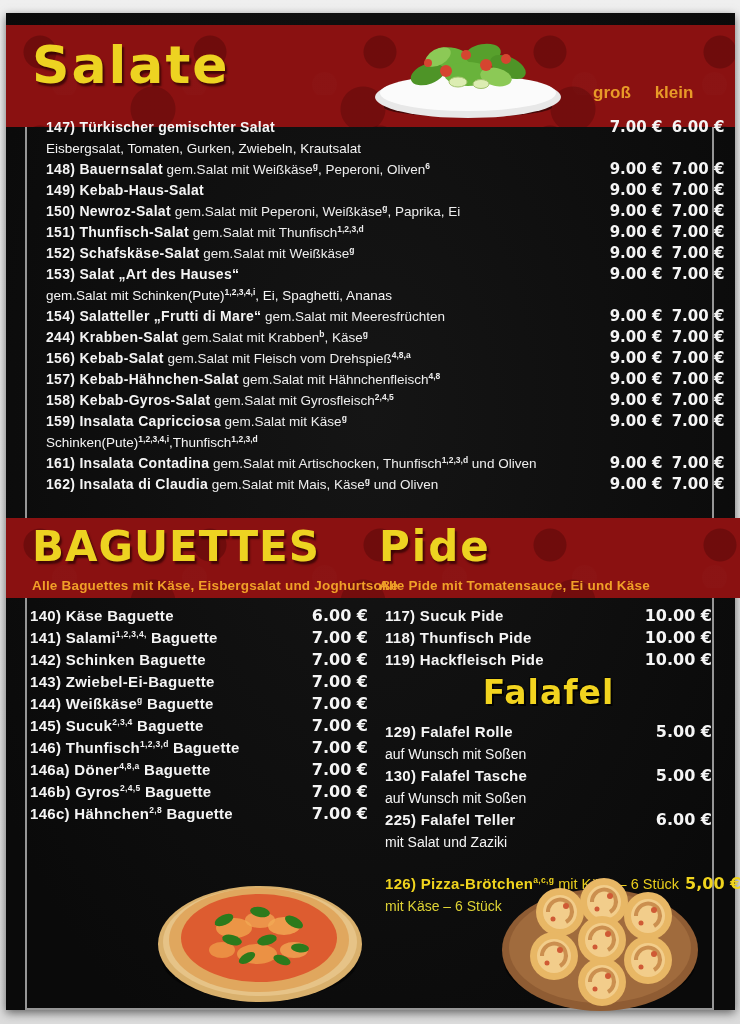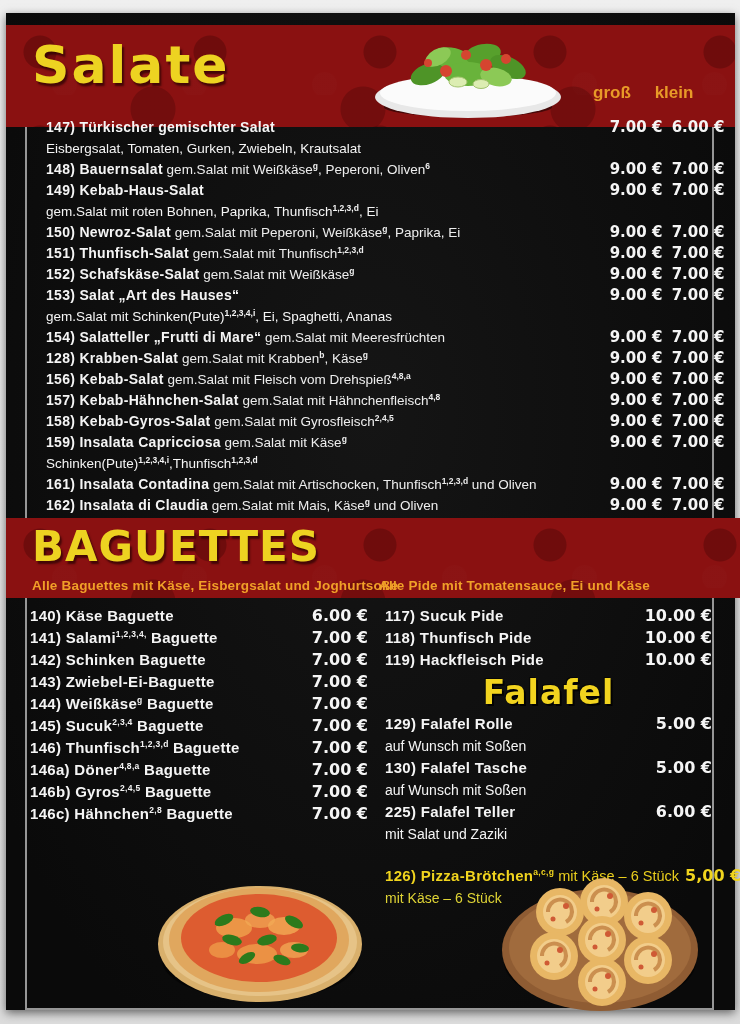--- a/index.html
+++ b/index.html
@@ -44,21 +44,21 @@
   .d{font-weight:400;opacity:.97;}
   .p{text-align:center;font-size:15px;font-weight:700;padding-left:6px;font-family:"DejaVu Sans",sans-serif;}
   sup{font-size:8.5px;font-weight:700;vertical-align:super;line-height:0;}
   .sub{height:21px;line-height:21px;font-size:13.5px;white-space:nowrap;font-weight:400;}
   .lower .row{height:22px;line-height:22px;}
   .lower .sub{height:22px;line-height:22px;font-size:14px;}
   .lower .t{font-size:14.5px;}
   .lower .t b{font-size:15px;}
   .lower .p{font-size:16px;}
   .falafel-title{text-align:center;font-family:"DejaVu Sans",sans-serif;font-weight:800;
-                 font-size:33px;color:#f2d41f;height:40px;line-height:40px;margin:2px 0 0;
+                 font-size:33px;color:#f2d41f;height:40px;line-height:40px;margin:2px 0 8px;
                  text-shadow:2px 2px 0 rgba(0,0,0,.85),-1px -1px 0 rgba(0,0,0,.6);letter-spacing:1px;}
   .yl,.yl .p{color:#f0d41e;}
   .gr{color:#c3cc4a;font-weight:500;}
   .yl2{color:#ded335;font-weight:500;font-size:14.5px;}
   .note1{color:#f0d41e;font-weight:700;font-size:15.5px;height:24px;line-height:24px;}
   .note2{color:#f0d41e;font-weight:700;font-size:19px;height:26px;line-height:26px;}
   .gap{margin-top:16px;}
   .gap-sm{margin-top:20px;}
   .photo{position:absolute;z-index:4;}
   #salad-photo{left:362px;top:6px;}
@@ -113,21 +113,20 @@
         <div class="row ">
           <span class="t"><b>148) Bauernsalat</b><span class="d"> gem.Salat mit Weißkäse<sup>g</sup>, Peperoni, Oliven<sup>6</sup></span></span>
           <span class="p">9.00 €</span>
           <span class="p">7.00 €</span>
         </div>
         <div class="row ">
           <span class="t"><b>149) Kebab-Haus-Salat</b></span>
           <span class="p">9.00 €</span>
           <span class="p">7.00 €</span>
         </div>
-        <div class="sub ">gem.Salat mit roten Bohnen, Paprika, Thunfisch<sup>1,2,3,d</sup>, Ei</div>
         <div class="row ">
           <span class="t"><b>150) Newroz-Salat</b><span class="d"> gem.Salat mit Peperoni, Weißkäse<sup>g</sup>, Paprika, Ei</span></span>
           <span class="p">9.00 €</span>
           <span class="p">7.00 €</span>
         </div>
         <div class="row ">
           <span class="t"><b>151) Thunfisch-Salat</b><span class="d"> gem.Salat mit Thunfisch<sup>1,2,3,d</sup></span></span>
           <span class="p">9.00 €</span>
           <span class="p">7.00 €</span>
         </div>
@@ -141,21 +140,21 @@
           <span class="p">9.00 €</span>
           <span class="p">7.00 €</span>
         </div>
         <div class="sub ">gem.Salat mit Schinken(Pute)<sup>1,2,3,4,i</sup>, Ei, Spaghetti, Ananas</div>
         <div class="row ">
           <span class="t"><b>154) Salatteller „Frutti di Mare“</b><span class="d"> gem.Salat mit Meeresfrüchten</span></span>
           <span class="p">9.00 €</span>
           <span class="p">7.00 €</span>
         </div>
         <div class="row ">
-          <span class="t"><b>128) Krabben-Salat</b><span class="d"> gem.Salat mit Krabben<sup>b</sup>, Käse<sup>g</sup></span></span>
+          <span class="t"><b>244) Krabben-Salat</b><span class="d"> gem.Salat mit Krabben<sup>b</sup>, Käse<sup>g</sup></span></span>
           <span class="p">9.00 €</span>
           <span class="p">7.00 €</span>
         </div>
         <div class="row ">
           <span class="t"><b>156) Kebab-Salat</b><span class="d"> gem.Salat mit Fleisch vom Drehspieß<sup>4,8,a</sup></span></span>
           <span class="p">9.00 €</span>
           <span class="p">7.00 €</span>
         </div>
         <div class="row ">
           <span class="t"><b>157) Kebab-Hähnchen-Salat</b><span class="d"> gem.Salat mit Hähnchenfleisch<sup>4,8</sup></span></span>
@@ -181,20 +180,21 @@
         <div class="row ">
           <span class="t"><b>162) Insalata di Claudia</b><span class="d"> gem.Salat mit Mais, Käse<sup>g</sup> und Oliven</span></span>
           <span class="p">9.00 €</span>
           <span class="p">7.00 €</span>
         </div>
       </div>
 
     <div class="band band2">
       <div class="big-title bag-title">BAGUETTES</div>
       <div class="band-sub bag-sub">Alle Baguettes mit Käse, Eisbergsalat und Joghurtsoße</div>
+      <div class="big-title pide-title">Pide</div>
       <div class="band-sub pide-sub">Alle Pide mit Tomatensauce, Ei und Käse</div>
     </div>
 
     <div class="list lower" id="lower-left">
       <div id="bag-list">
           <div class="row one">
             <span class="t"><b>140) Käse Baguette</b></span>
             <span class="p">6.00 €</span>
           </div>
           <div class="row one">

